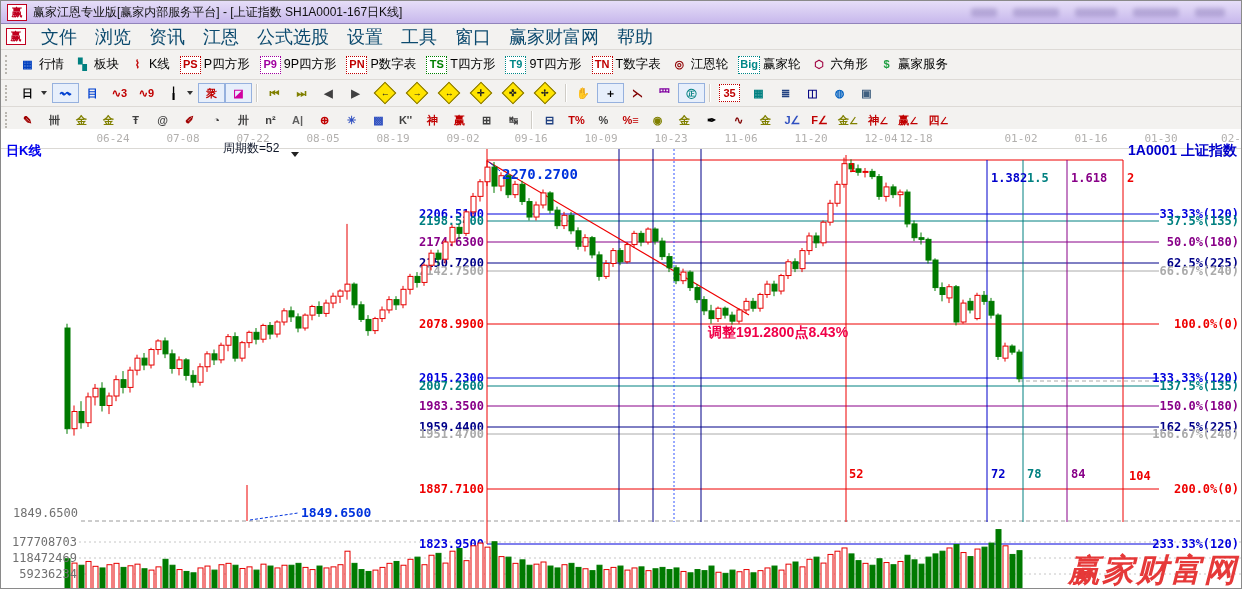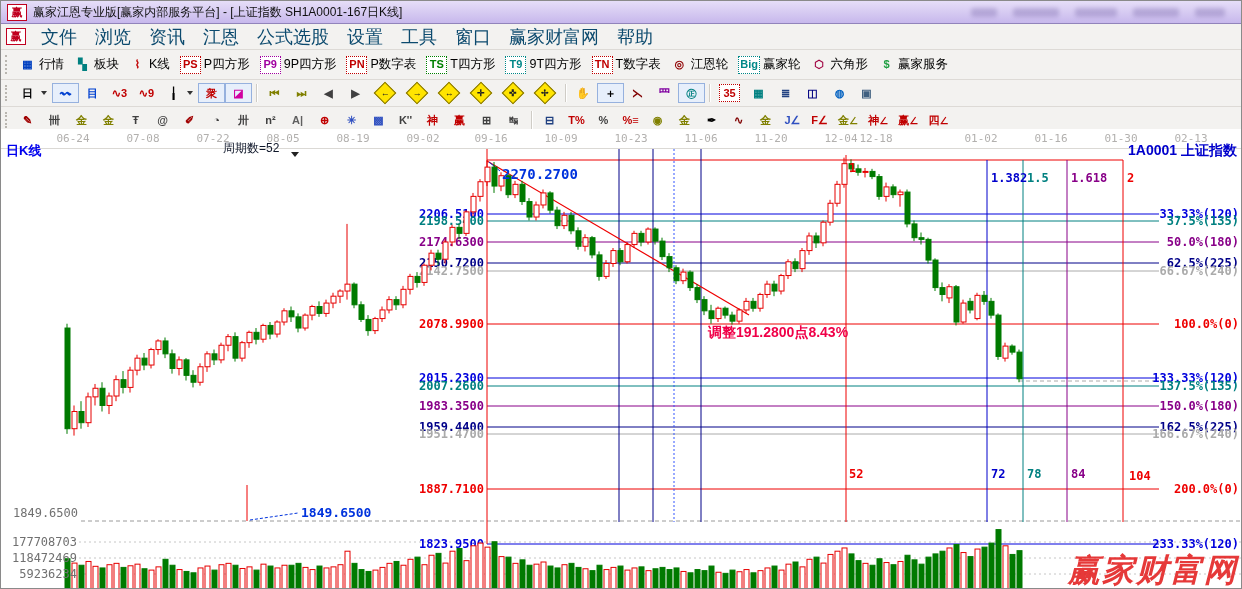--- a/index.html
+++ b/index.html
@@ -30,21 +30,21 @@
   .caret{width:0;height:0;border-left:3px solid transparent;border-right:3px solid transparent;
          border-top:4px solid #333;margin-left:2px;}
   .diamond{width:14px;height:14px;background:#ffe400;border:1px solid #7a6a00;transform:rotate(45deg);
            display:flex;align-items:center;justify-content:center;margin:2px 3px;}
   .diamond>span{transform:rotate(-45deg);font-size:9px;color:#222;font-weight:bold;}
   
   #chart{position:absolute;left:0;top:128px;right:0;bottom:0;background:#fff;}
   #chartsvg{position:absolute;left:0;top:0;}
   .axis-sep{position:absolute;left:0;right:0;top:19px;border-top:1px solid #dbd9d5;}
   .date-tick{position:absolute;top:3px;transform:translateX(-50%);font-size:11px;color:#b2b0ae;
-             font-family:"DejaVu Sans Mono",monospace;}
+             font-family:"DejaVu Sans Mono",monospace;margin-left:40px;}
   .kline-label{position:absolute;left:5px;top:13px;color:#0000ee;font-weight:bold;font-size:13px;}
   .cycle-label{position:absolute;left:222px;top:11px;font-size:12px;color:#0f172a;}
   .cycle-caret{position:absolute;left:290px;top:23px;width:0;height:0;border-left:4px solid transparent;
                border-right:4px solid transparent;border-top:5px solid #222;}
   .symbol-label{position:absolute;right:4px;top:13px;color:#0000cc;font-weight:bold;font-size:14px;}
   .watermark{position:absolute;right:3px;bottom:0px;font-family:"DejaVu Serif",serif;font-style:italic;
              font-weight:bold;font-size:32px;color:rgba(226,30,30,.88);letter-spacing:2px;line-height:1.1;}
 </style>
 </head>
 <body>

